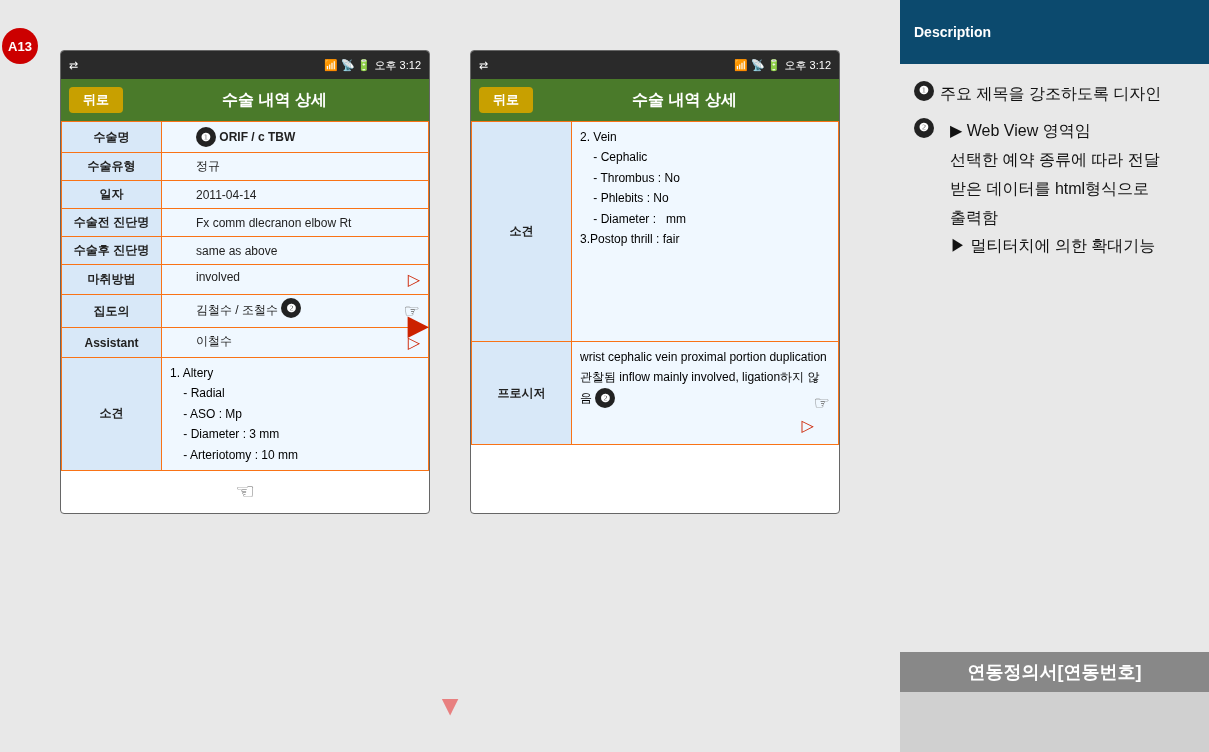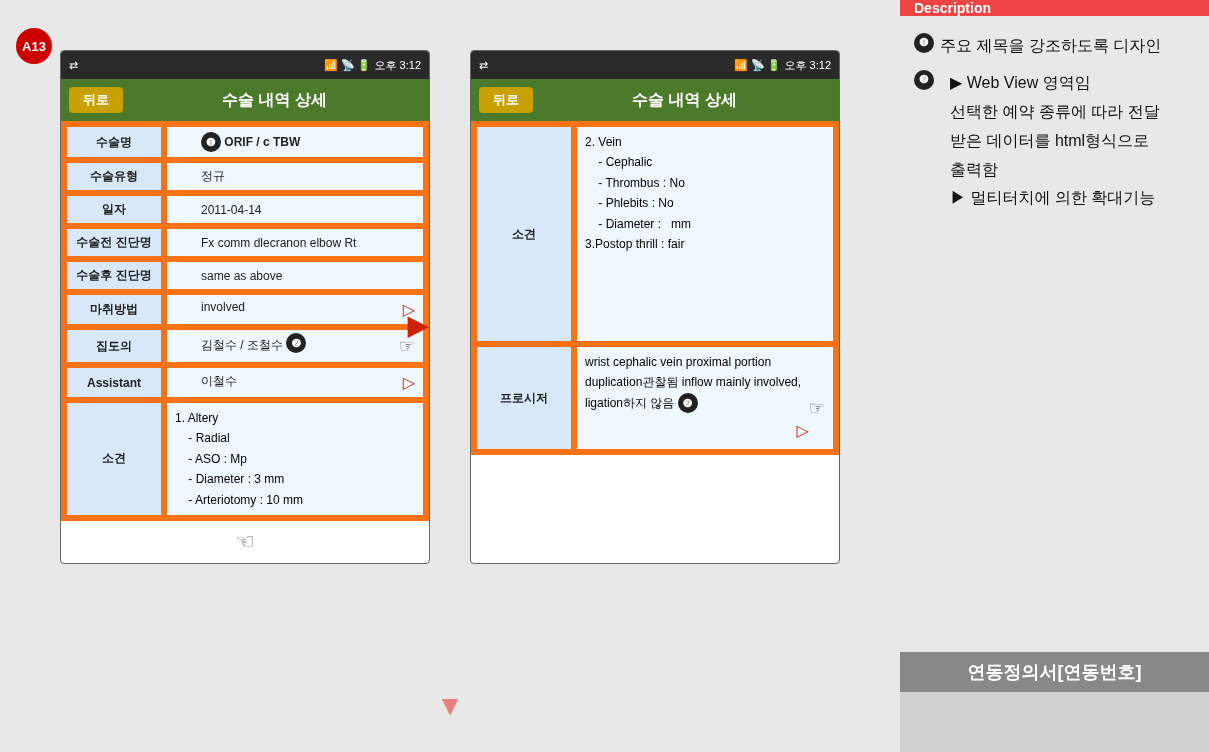--- a/index.html
+++ b/index.html
@@ -19,21 +19,21 @@
       height: 752px;
       background: #e8e8e8;
       position: relative;
       padding: 20px;
     }
 
     
     .a13-badge {
       position: absolute;
       top: 28px;
-      left: 16px;
+      left: 2px;
       width: 36px;
       height: 36px;
       border-radius: 50%;
       background: #cc0000;
       color: white;
       font-size: 13px;
       font-weight: bold;
       display: flex;
       align-items: center;
       justify-content: center;
@@ -108,21 +108,21 @@
       text-align: center;
     }
 
     
     .info-table {
       width: 100%;
       border-collapse: collapse;
       background: #fff;
     }
     .info-table td {
-      border: 6px solid #f97316;
+      border: 1px solid #f97316;
       padding: 5px 8px;
       font-size: 12px;
     }
     .info-table .label-cell {
       background: #d8e8f8;
       text-align: center;
       font-weight: bold;
       width: 100px;
       color: #222;
     }
@@ -168,23 +168,23 @@
     
     .right-panel {
       width: 309px;
       height: 752px;
       background: #c8c8c8;
       display: flex;
       flex-direction: column;
     }
 
     .description-header {
-      background: #ef4444;
-      color: white;
-      padding: 0 14px;
+      background: #0c4a6e;
+      color: white;
+      padding: 24px 14px;
       font-size: 14px;
       font-weight: bold;
     }
 
     .description-content {
       background: #e8e8e8;
       padding: 16px 14px;
       flex: 1;
       line-height: 1.8;
       font-size: 13px;

